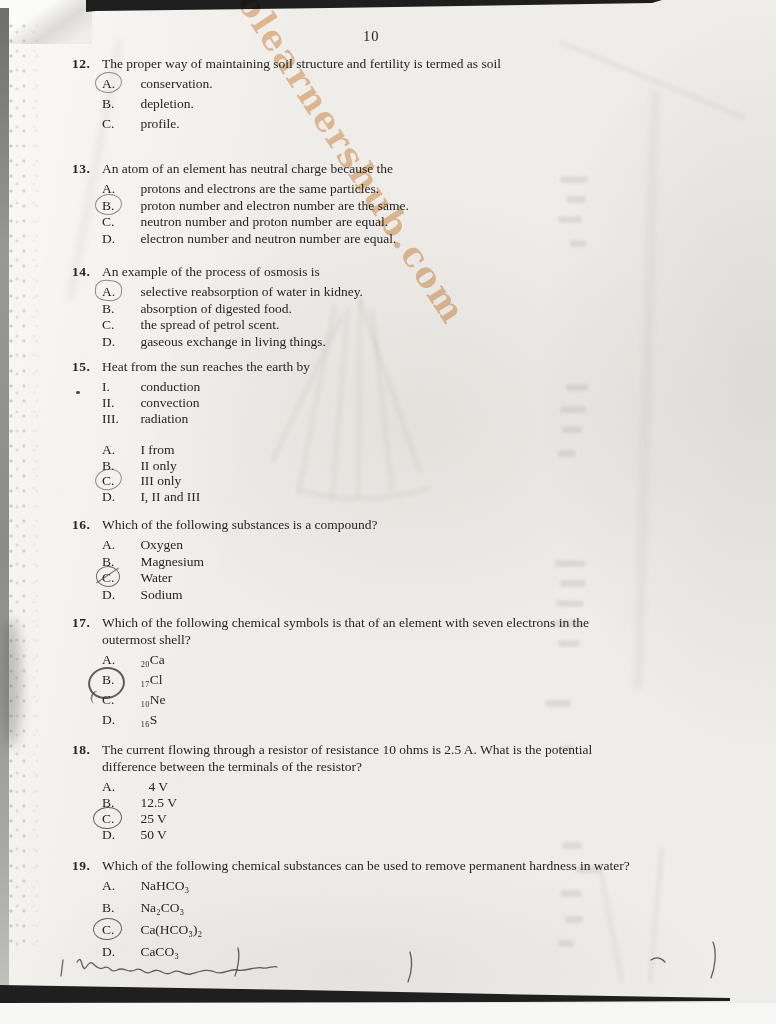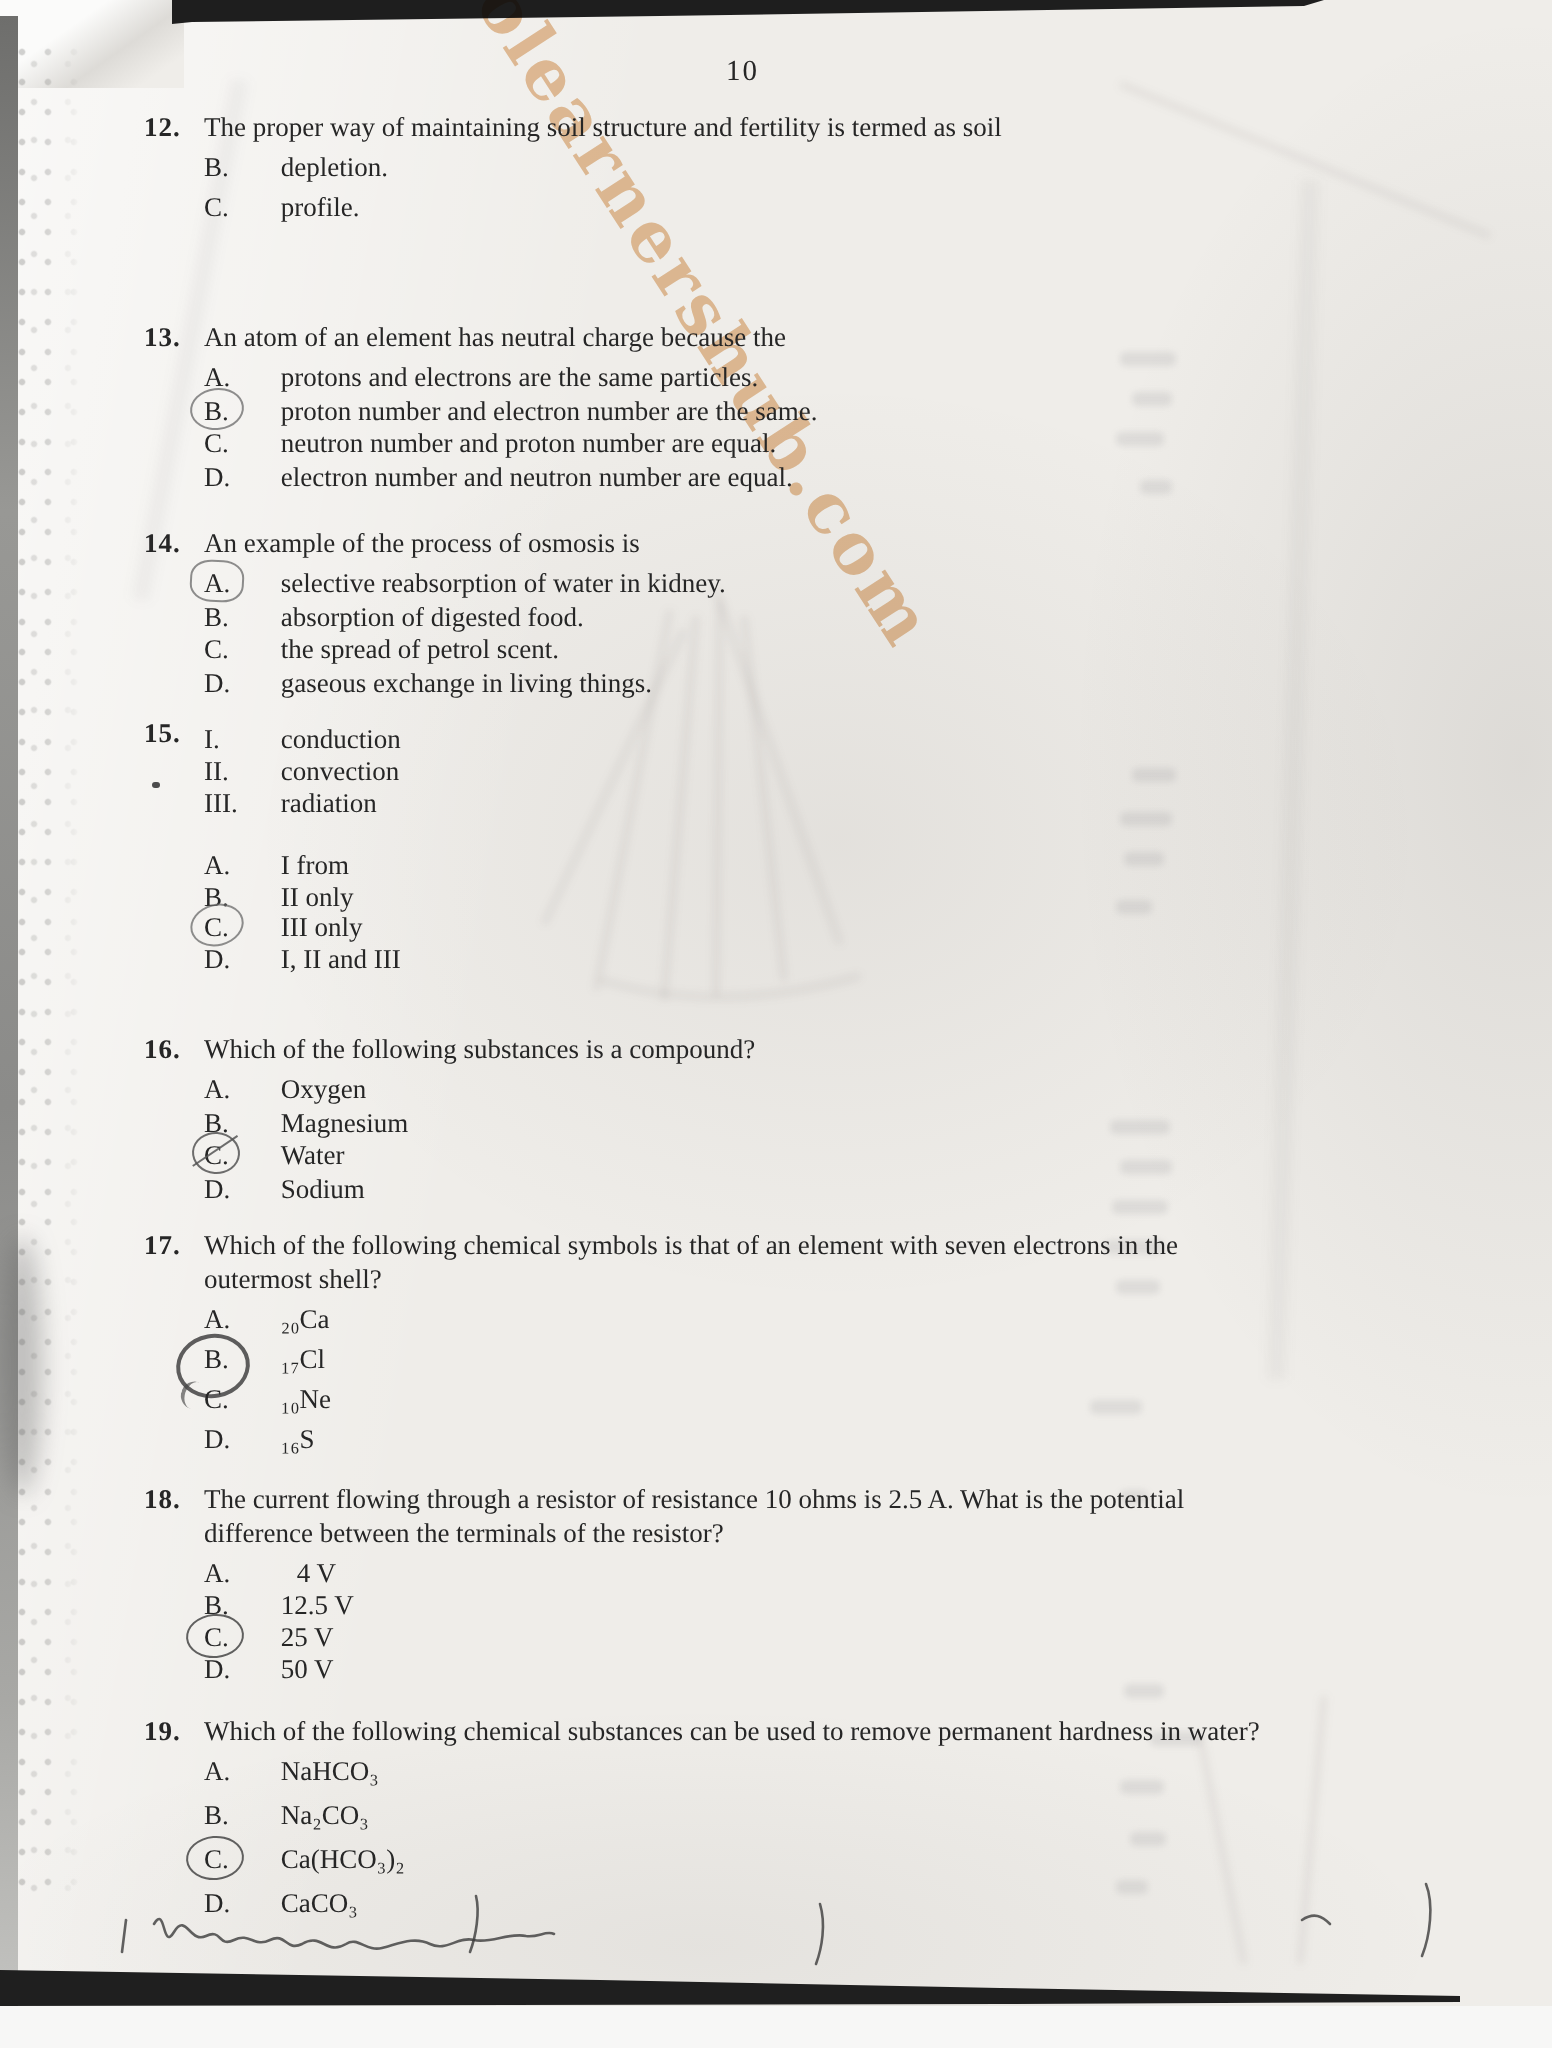--- a/index.html
+++ b/index.html
@@ -139,20 +139,23 @@
 <div class="watermark">solearnershub.com</div>
 
 <div class="pageno">10</div>
 
 <div class="q q12" style="top:55px">
   <span class="qnum">12.</span>
   <div class="qbody">
     <div class="qline">The proper way of maintaining soil structure and fertility is termed as soil</div>
     <div class="opts">
       <div class="opt">
+        <span class="olet"><i class="circle c-pencil"></i><span>A.</span></span>
+        <span class="otxt">conservation.</span></div>
+      <div class="opt">
         <span class="olet"><span>B.</span></span>
         <span class="otxt">depletion.</span></div>
       <div class="opt">
         <span class="olet"><span>C.</span></span>
         <span class="otxt">profile.</span></div>
     </div>
   </div>
 </div>
 
 <div class="q" style="top:160px">
@@ -193,20 +196,21 @@
       <div class="opt">
         <span class="olet"><span>D.</span></span>
         <span class="otxt">gaseous exchange in living things.</span></div>
     </div>
   </div>
 </div>
 
 <div class="q q15" style="top:358px">
   <span class="qnum">15.</span>
   <div class="qbody">
+    <div class="qline">Heat from the sun reaches the earth by</div>
     <div class="opts">
       <div class="opt" style="height:16px">
         <span class="olet">I.</span>
         <span class="otxt">conduction</span></div>
       <div class="opt" style="height:16px">
         <span class="olet">II.</span>
         <span class="otxt">convection</span></div>
       <div class="opt" style="height:16px">
         <span class="olet">III.</span>
         <span class="otxt">radiation</span></div>

